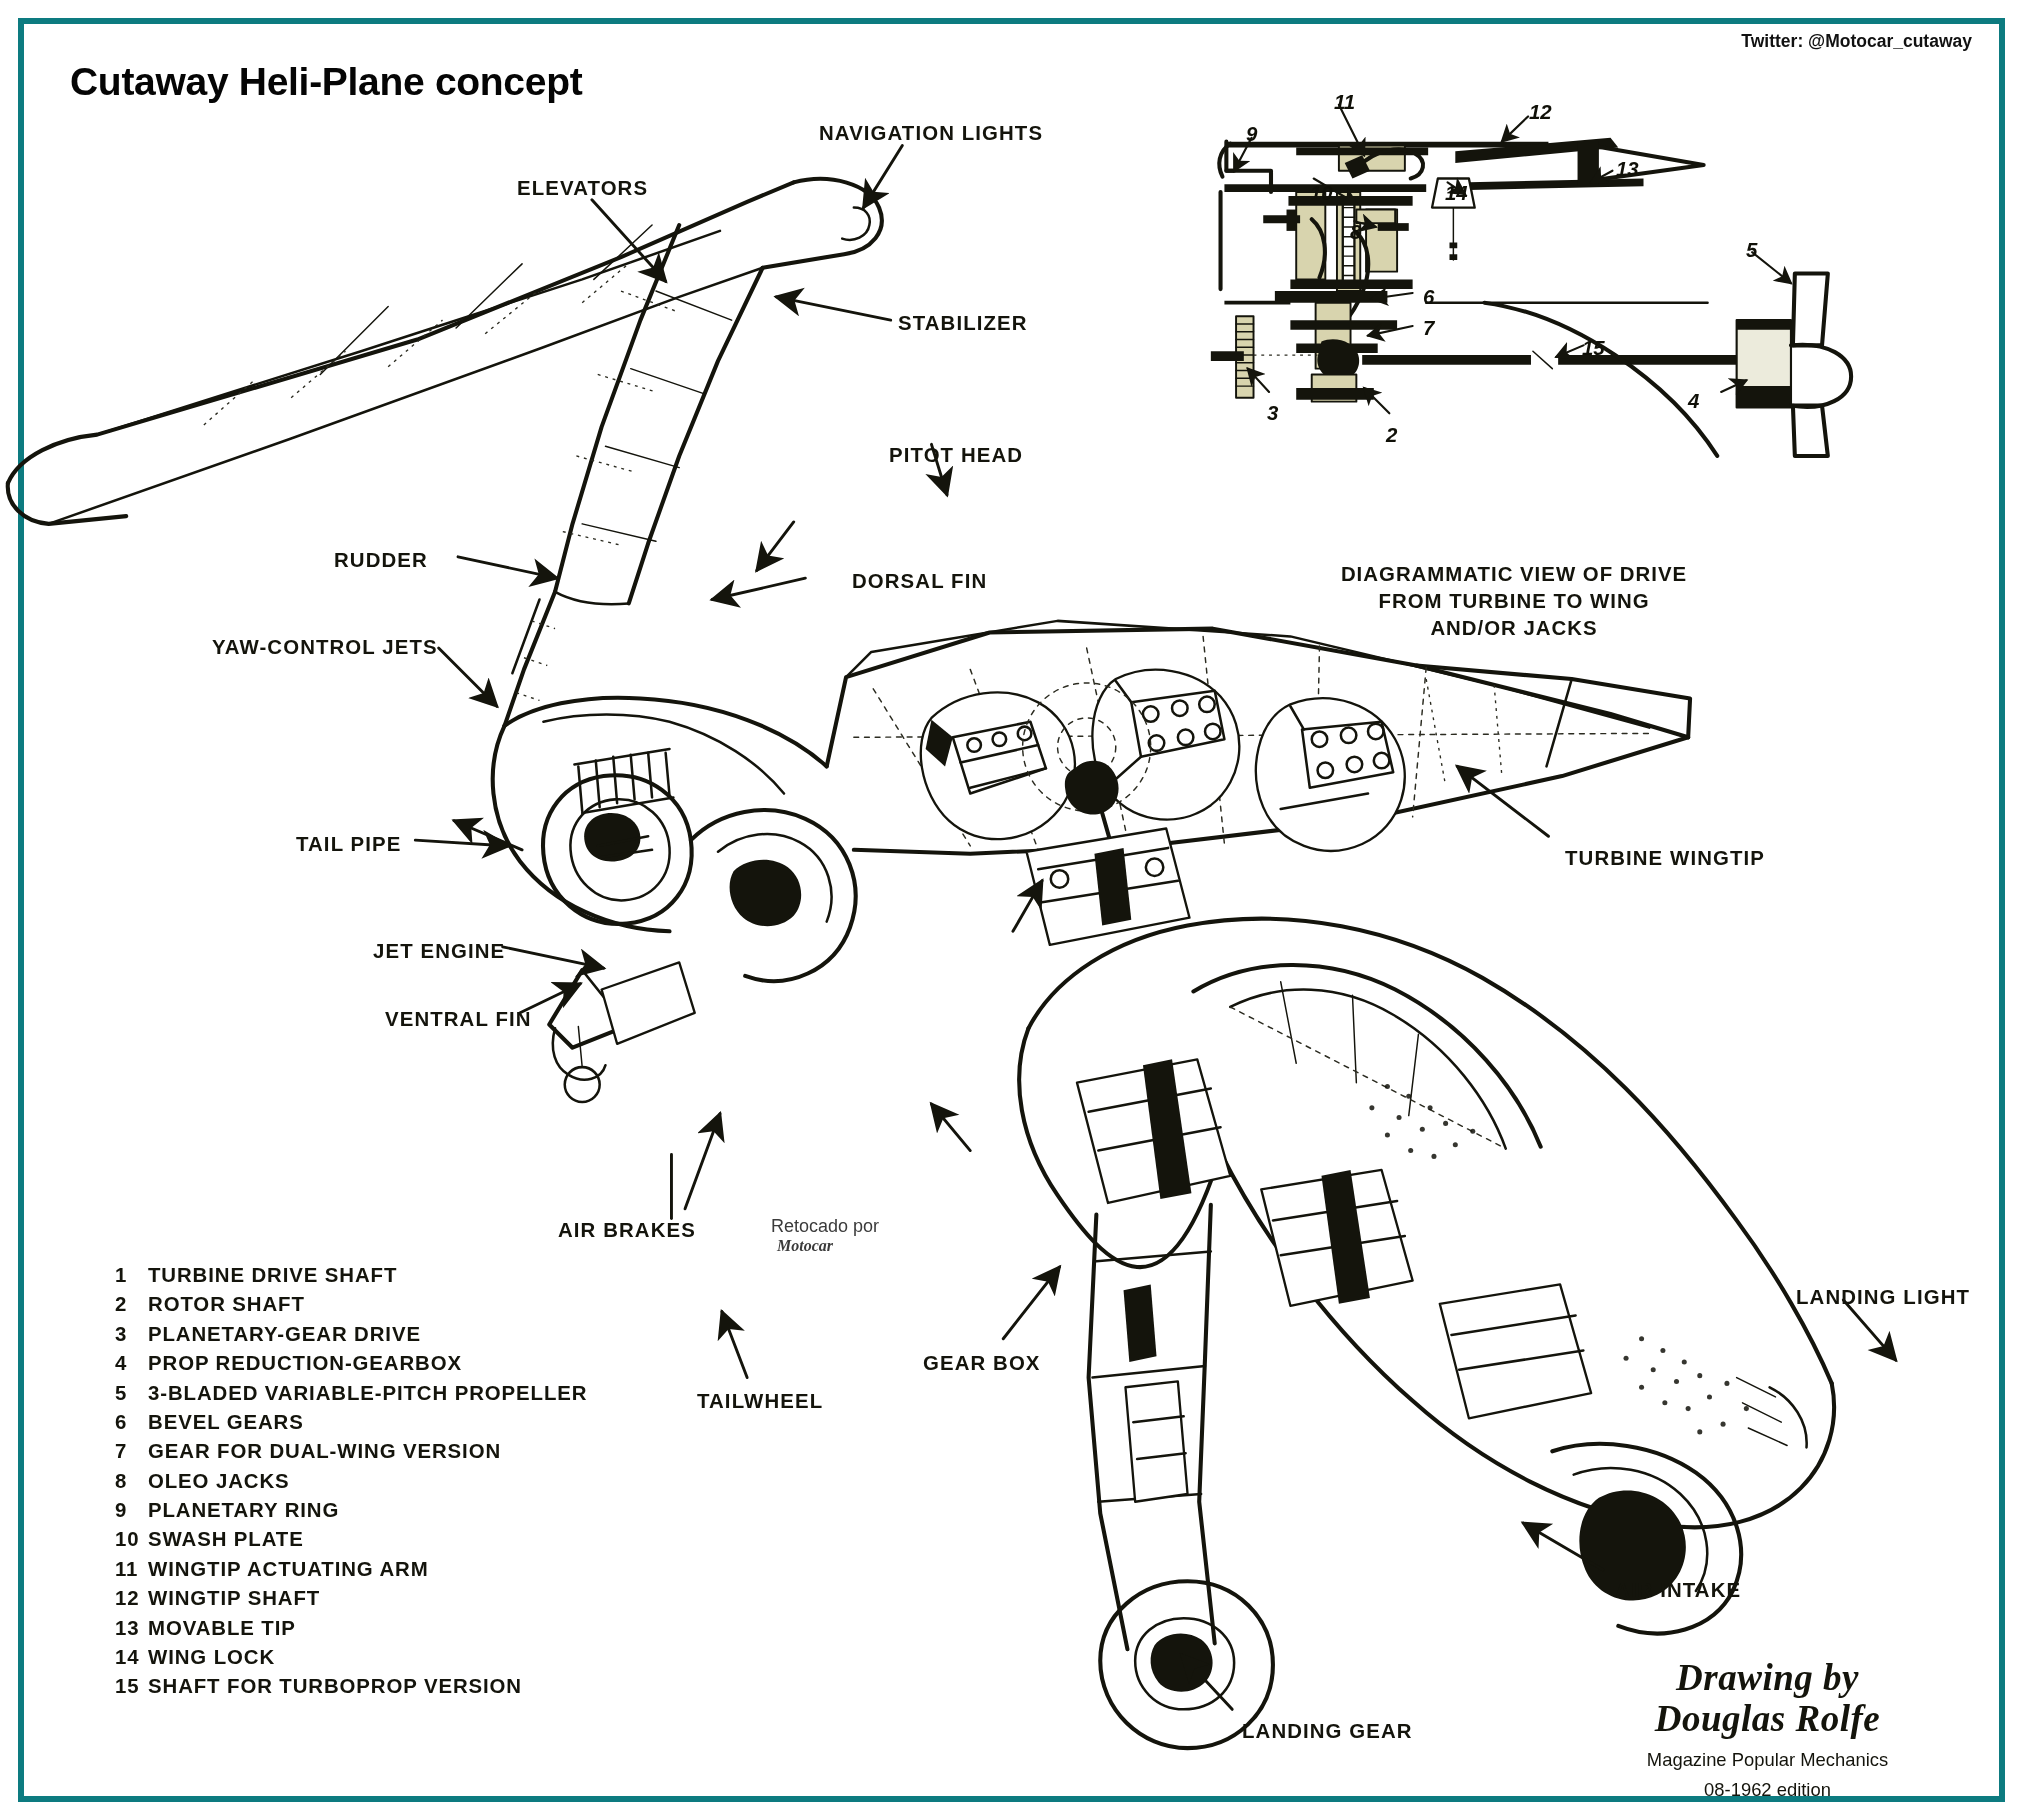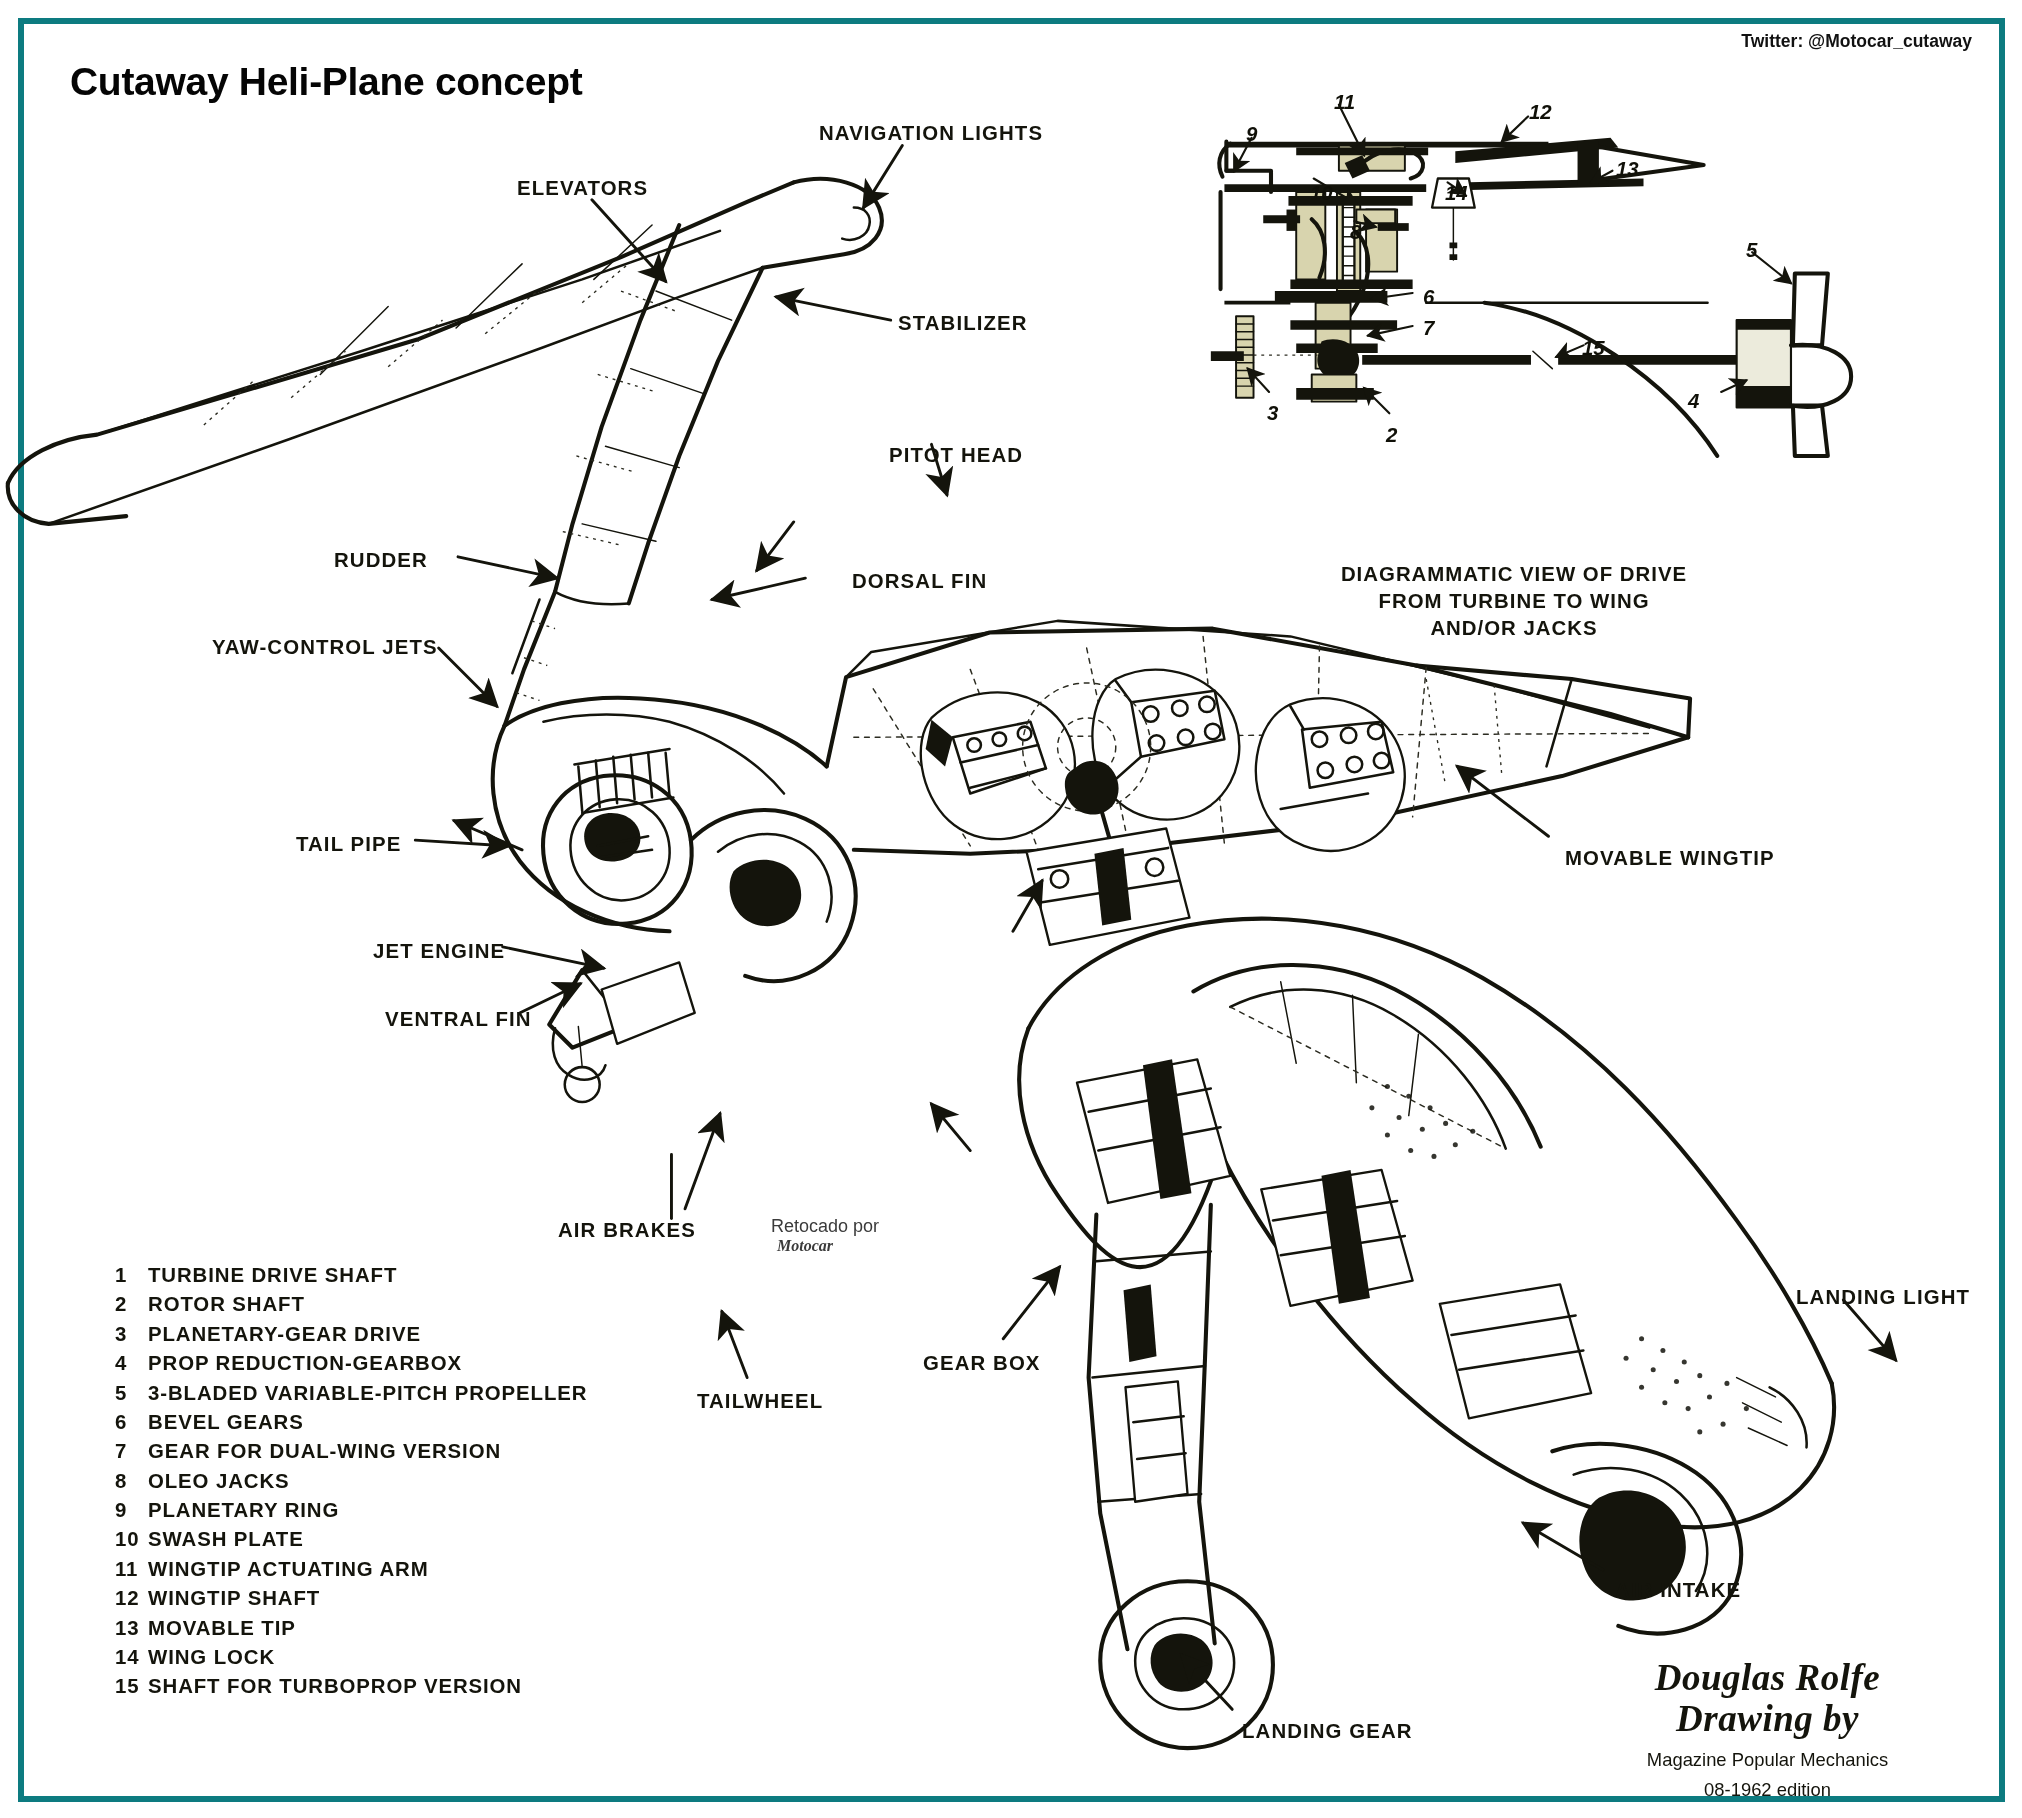--- a/index.html
+++ b/index.html
@@ -470,21 +470,21 @@
   <div class="callout" style="left:517px;  top:177px;">ELEVATORS</div>
   <div class="callout" style="left:819px;  top:122px;">NAVIGATION LIGHTS</div>
   <div class="callout" style="left:898px;  top:312px;">STABILIZER</div>
   <div class="callout" style="left:889px;  top:424px;margin-top:20px;">PITOT HEAD</div>
   <div class="callout" style="left:334px;  top:549px;">RUDDER</div>
   <div class="callout" style="left:852px;  top:570px;">DORSAL FIN</div>
   <div class="callout" style="left:212px;  top:636px;">YAW-CONTROL JETS</div>
   <div class="callout" style="left:296px;  top:833px;">TAIL PIPE</div>
   <div class="callout" style="left:373px;  top:940px;">JET ENGINE</div>
   <div class="callout" style="left:385px;  top:1008px;">VENTRAL FIN</div>
-  <div class="callout" style="left:1565px; top:847px;">MOVABLE WINGTIP</div>
+  <div class="callout" style="left:1565px; top:847px;">TURBINE WINGTIP</div>
   <div class="callout" style="left:558px;  top:1219px;">AIR BRAKES</div>
   <div class="callout" style="left:697px;  top:1390px;">TAILWHEEL</div>
   <div class="callout" style="left:923px;  top:1352px;">GEAR BOX</div>
   <div class="callout" style="left:1796px; top:1286px;">LANDING LIGHT</div>
   <div class="callout" style="left:1615px; top:1579px;">AIR INTAKE</div>
   <div class="callout" style="left:1242px; top:1720px;">LANDING GEAR</div>
 
   <div class="num" style="left:1334px; top:91px;">11</div>
   <div class="num" style="left:1529px; top:101px;">12</div>
   <div class="num" style="left:1616px; top:158px;">13</div>
@@ -568,20 +568,20 @@
         <span>SHAFT FOR TURBOPROP VERSION</span>
       </div>
   </div>
 
   <div class="wm">
     <div class="l1">Retocado por</div>
     <div class="l2">Motocar</div>
   </div>
 
   <div id="sign">
+    <div class="d1">Drawing by</div>
     <div class="d1">Douglas Rolfe</div>
-    <div class="d1">Drawing by</div>
     <div class="d2">Magazine Popular Mechanics</div>
     <div class="d2">08-1962 edition</div>
   </div>
 
 </div>
 
 
 </body></html>

